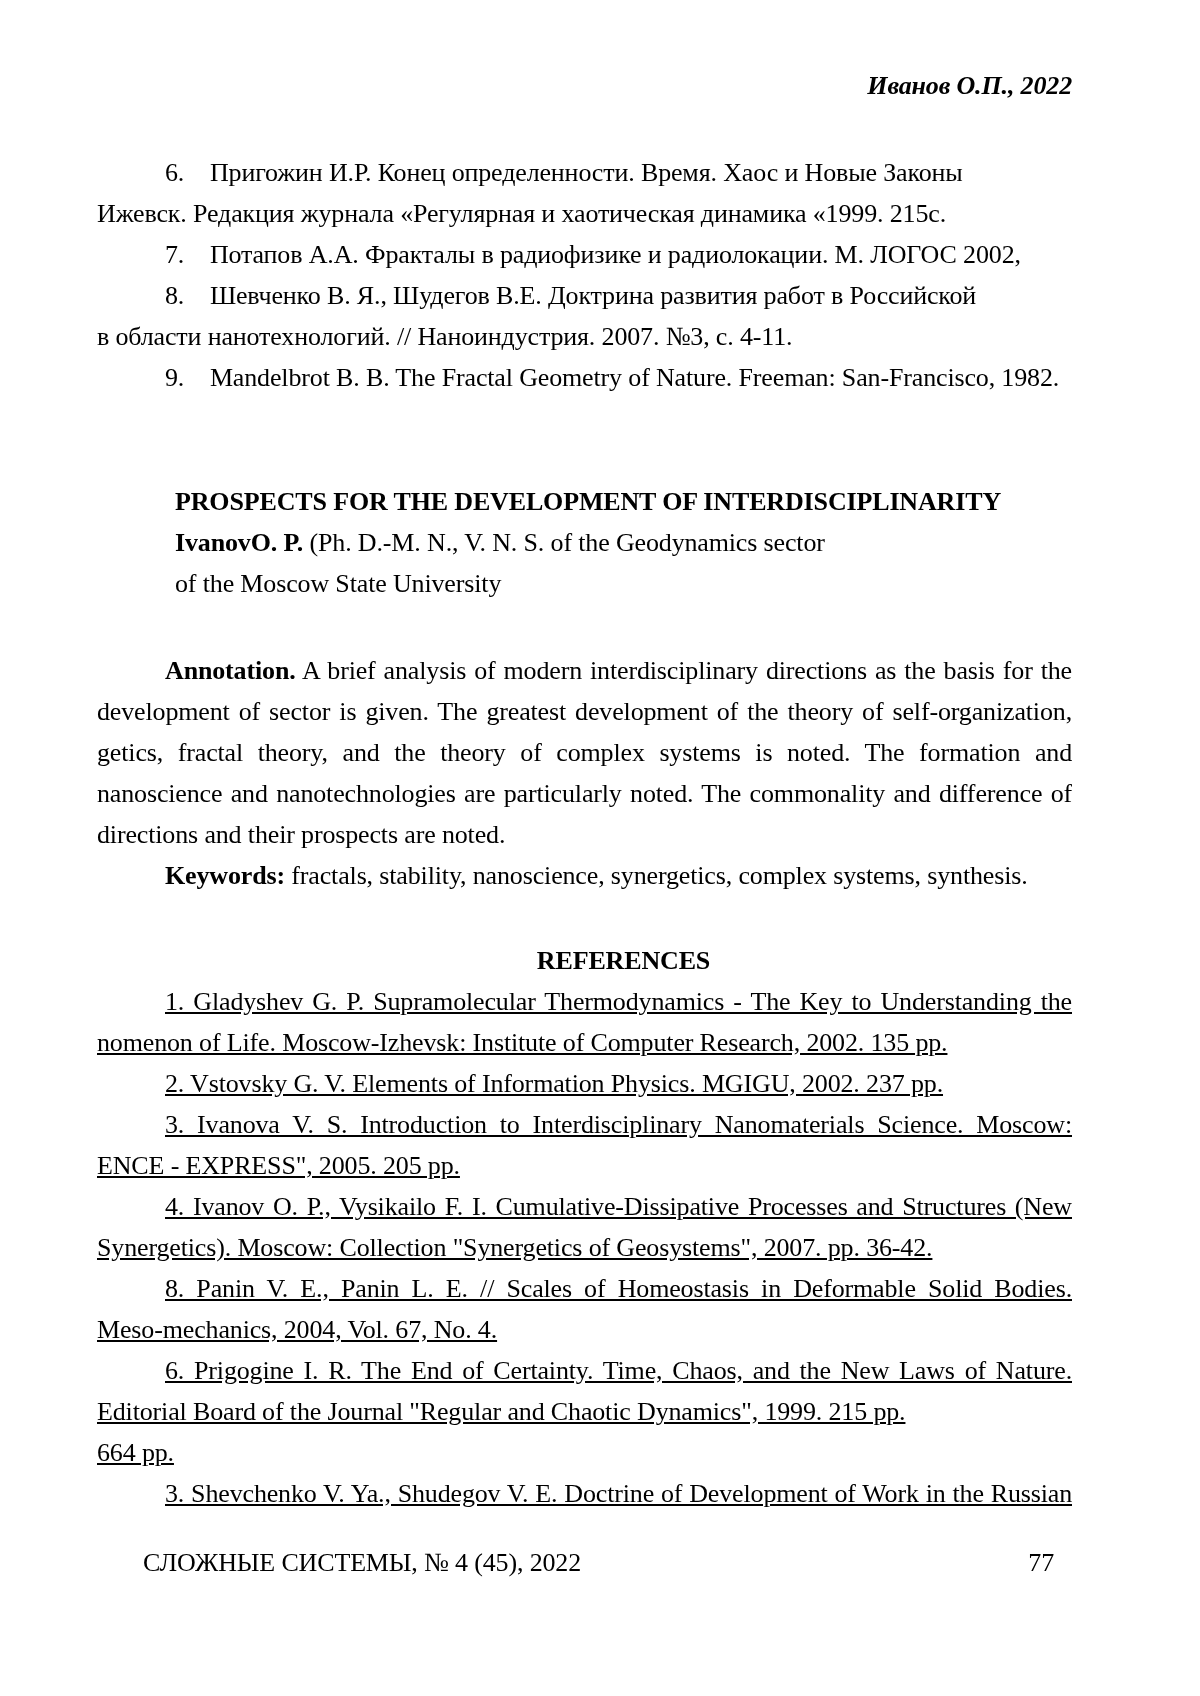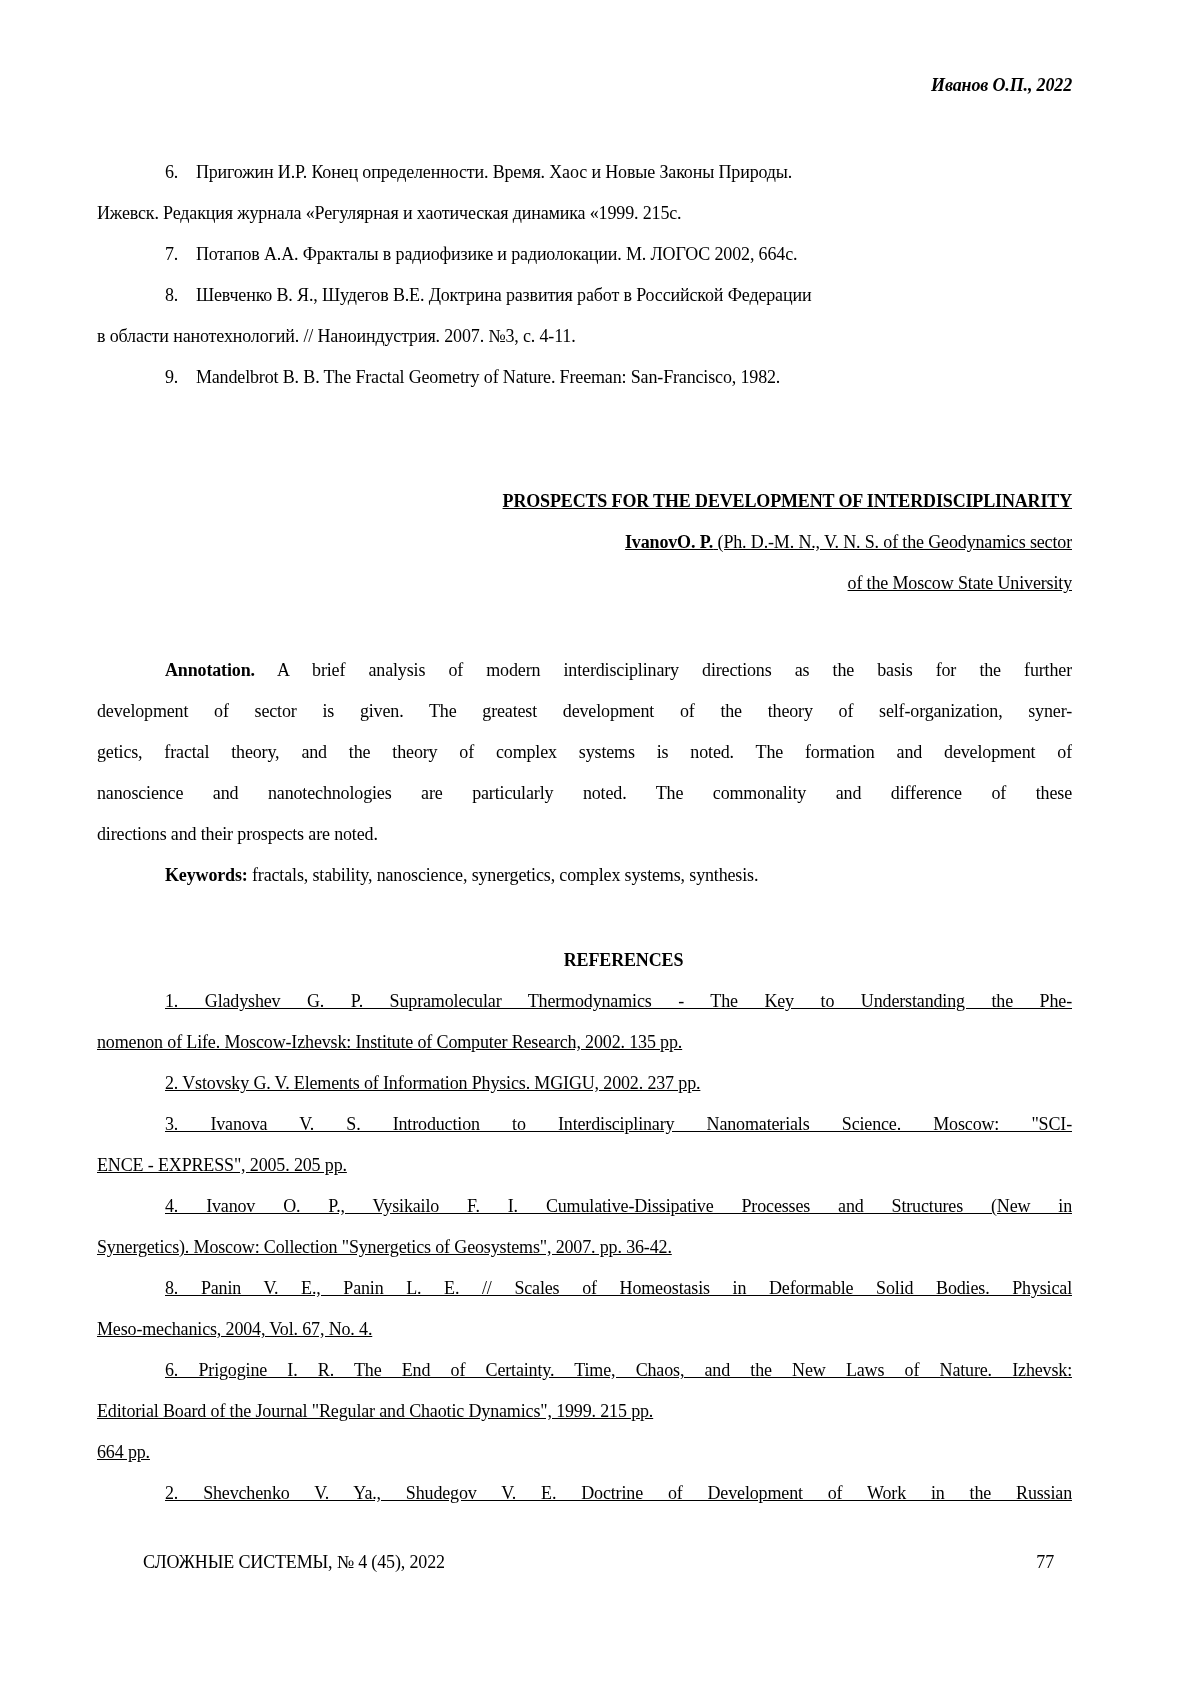--- a/index.html
+++ b/index.html
@@ -13,21 +13,21 @@
   }
   #page {
     position:absolute; left:0; top:0;
     width:1200px; height:1696px;
     background:#ffffff;
   }
   #content {
     position:absolute; left:97px; top:0;
     width:975px; height:1696px;
     overflow:hidden;
-    font-size:18px;
+    font-size:26px;
   }
   .block { margin:0; }
   .line {
     height:41px; line-height:41px;
     white-space:normal;
     overflow:hidden;
   }
   .just { text-align:justify; text-align-last:justify; }
   .ind  { text-indent:68px; }
   .b    { font-weight:bold; }
@@ -53,21 +53,21 @@
     </div>
 
   <div class="block" style="margin-top: 46px; text-align: left;">
         <div class="line ind"><span>6.  Пригожин И.Р. Конец определенности. Время. Хаос и Новые Законы Природы.</span></div>
         <div class="line"><span>Ижевск. Редакция журнала «Регулярная и хаотическая динамика «1999. 215с.</span></div>
         <div class="line ind"><span>7.  Потапов А.А. Фракталы в радиофизике и радиолокации. М. ЛОГОС 2002, 664с.</span></div>
         <div class="line ind"><span>8.  Шевченко В. Я., Шудегов В.Е. Доктрина развития работ в Российской Федерации</span></div>
         <div class="line"><span>в области нанотехнологий. // Наноиндустрия. 2007. №3, с. 4-11.</span></div>
         <div class="line ind"><span>9.  Mandelbrot B. B. The Fractal Geometry of Nature. Freeman: San-Francisco, 1982.</span></div>
       </div>
-      <div class="block" style="margin-top: 83px; padding-left: 78px; text-align: right; text-decoration: underline;">
+      <div class="block" style="margin-top: 83px; padding-left: 78px; text-align: left;">
         <div class="line"><span class="b">PROSPECTS FOR THE DEVELOPMENT OF INTERDISCIPLINARITY</span></div>
         <div class="line"><span class="b">IvanovO. P.</span><span> (Ph. D.-M. N., V. N. S. of the Geodynamics sector</span></div>
         <div class="line"><span>of the Moscow State University</span></div>
       </div>
       <div class="block" style="margin-top: 46px; text-align: left;">
         <div class="line just ind"><span class="b">Annotation.</span><span> A brief analysis of modern interdisciplinary directions as the basis for the further</span></div>
         <div class="line just"><span>development of sector is given. The greatest development of the theory of self-organization, syner-</span></div>
         <div class="line just"><span>getics, fractal theory, and the theory of complex systems is noted. The formation and development of</span></div>
         <div class="line just"><span>nanoscience and nanotechnologies are particularly noted. The commonality and difference of these</span></div>
         <div class="line"><span>directions and their prospects are noted.</span></div>
@@ -82,20 +82,20 @@
         <div class="line ind"><span>2. Vstovsky G. V. Elements of Information Physics. MGIGU, 2002. 237 pp.</span></div>
         <div class="line just ind"><span>3. Ivanova V. S. Introduction to Interdisciplinary Nanomaterials Science. Moscow: "SCI-</span></div>
         <div class="line"><span>ENCE - EXPRESS", 2005. 205 pp.</span></div>
         <div class="line just ind"><span>4. Ivanov O. P., Vysikailo F. I. Cumulative-Dissipative Processes and Structures (New in</span></div>
         <div class="line"><span>Synergetics). Moscow: Collection "Synergetics of Geosystems", 2007. pp. 36-42.</span></div>
         <div class="line just ind"><span>8. Panin V. E., Panin L. E. // Scales of Homeostasis in Deformable Solid Bodies. Physical</span></div>
         <div class="line"><span>Meso-mechanics, 2004, Vol. 67, No. 4.</span></div>
         <div class="line just ind"><span>6. Prigogine I. R. The End of Certainty. Time, Chaos, and the New Laws of Nature. Izhevsk:</span></div>
         <div class="line"><span>Editorial Board of the Journal "Regular and Chaotic Dynamics", 1999. 215 pp.</span></div>
         <div class="line"><span>664 pp.</span></div>
-        <div class="line just ind"><span>2. Shevchenko V. Ya., Shudegov V. E. Doctrine of Development of Work in the Russian</span></div>
+        <div class="line just ind"><span>3. Shevchenko V. Ya., Shudegov V. E. Doctrine of Development of Work in the Russian</span></div>
       </div>
       <div id="footer-bar">
         <span>СЛОЖНЫЕ СИСТЕМЫ, № 4 (45), 2022</span>
         <span>77</span>
       </div>
     </div>
 </div>
 
 </body></html>

